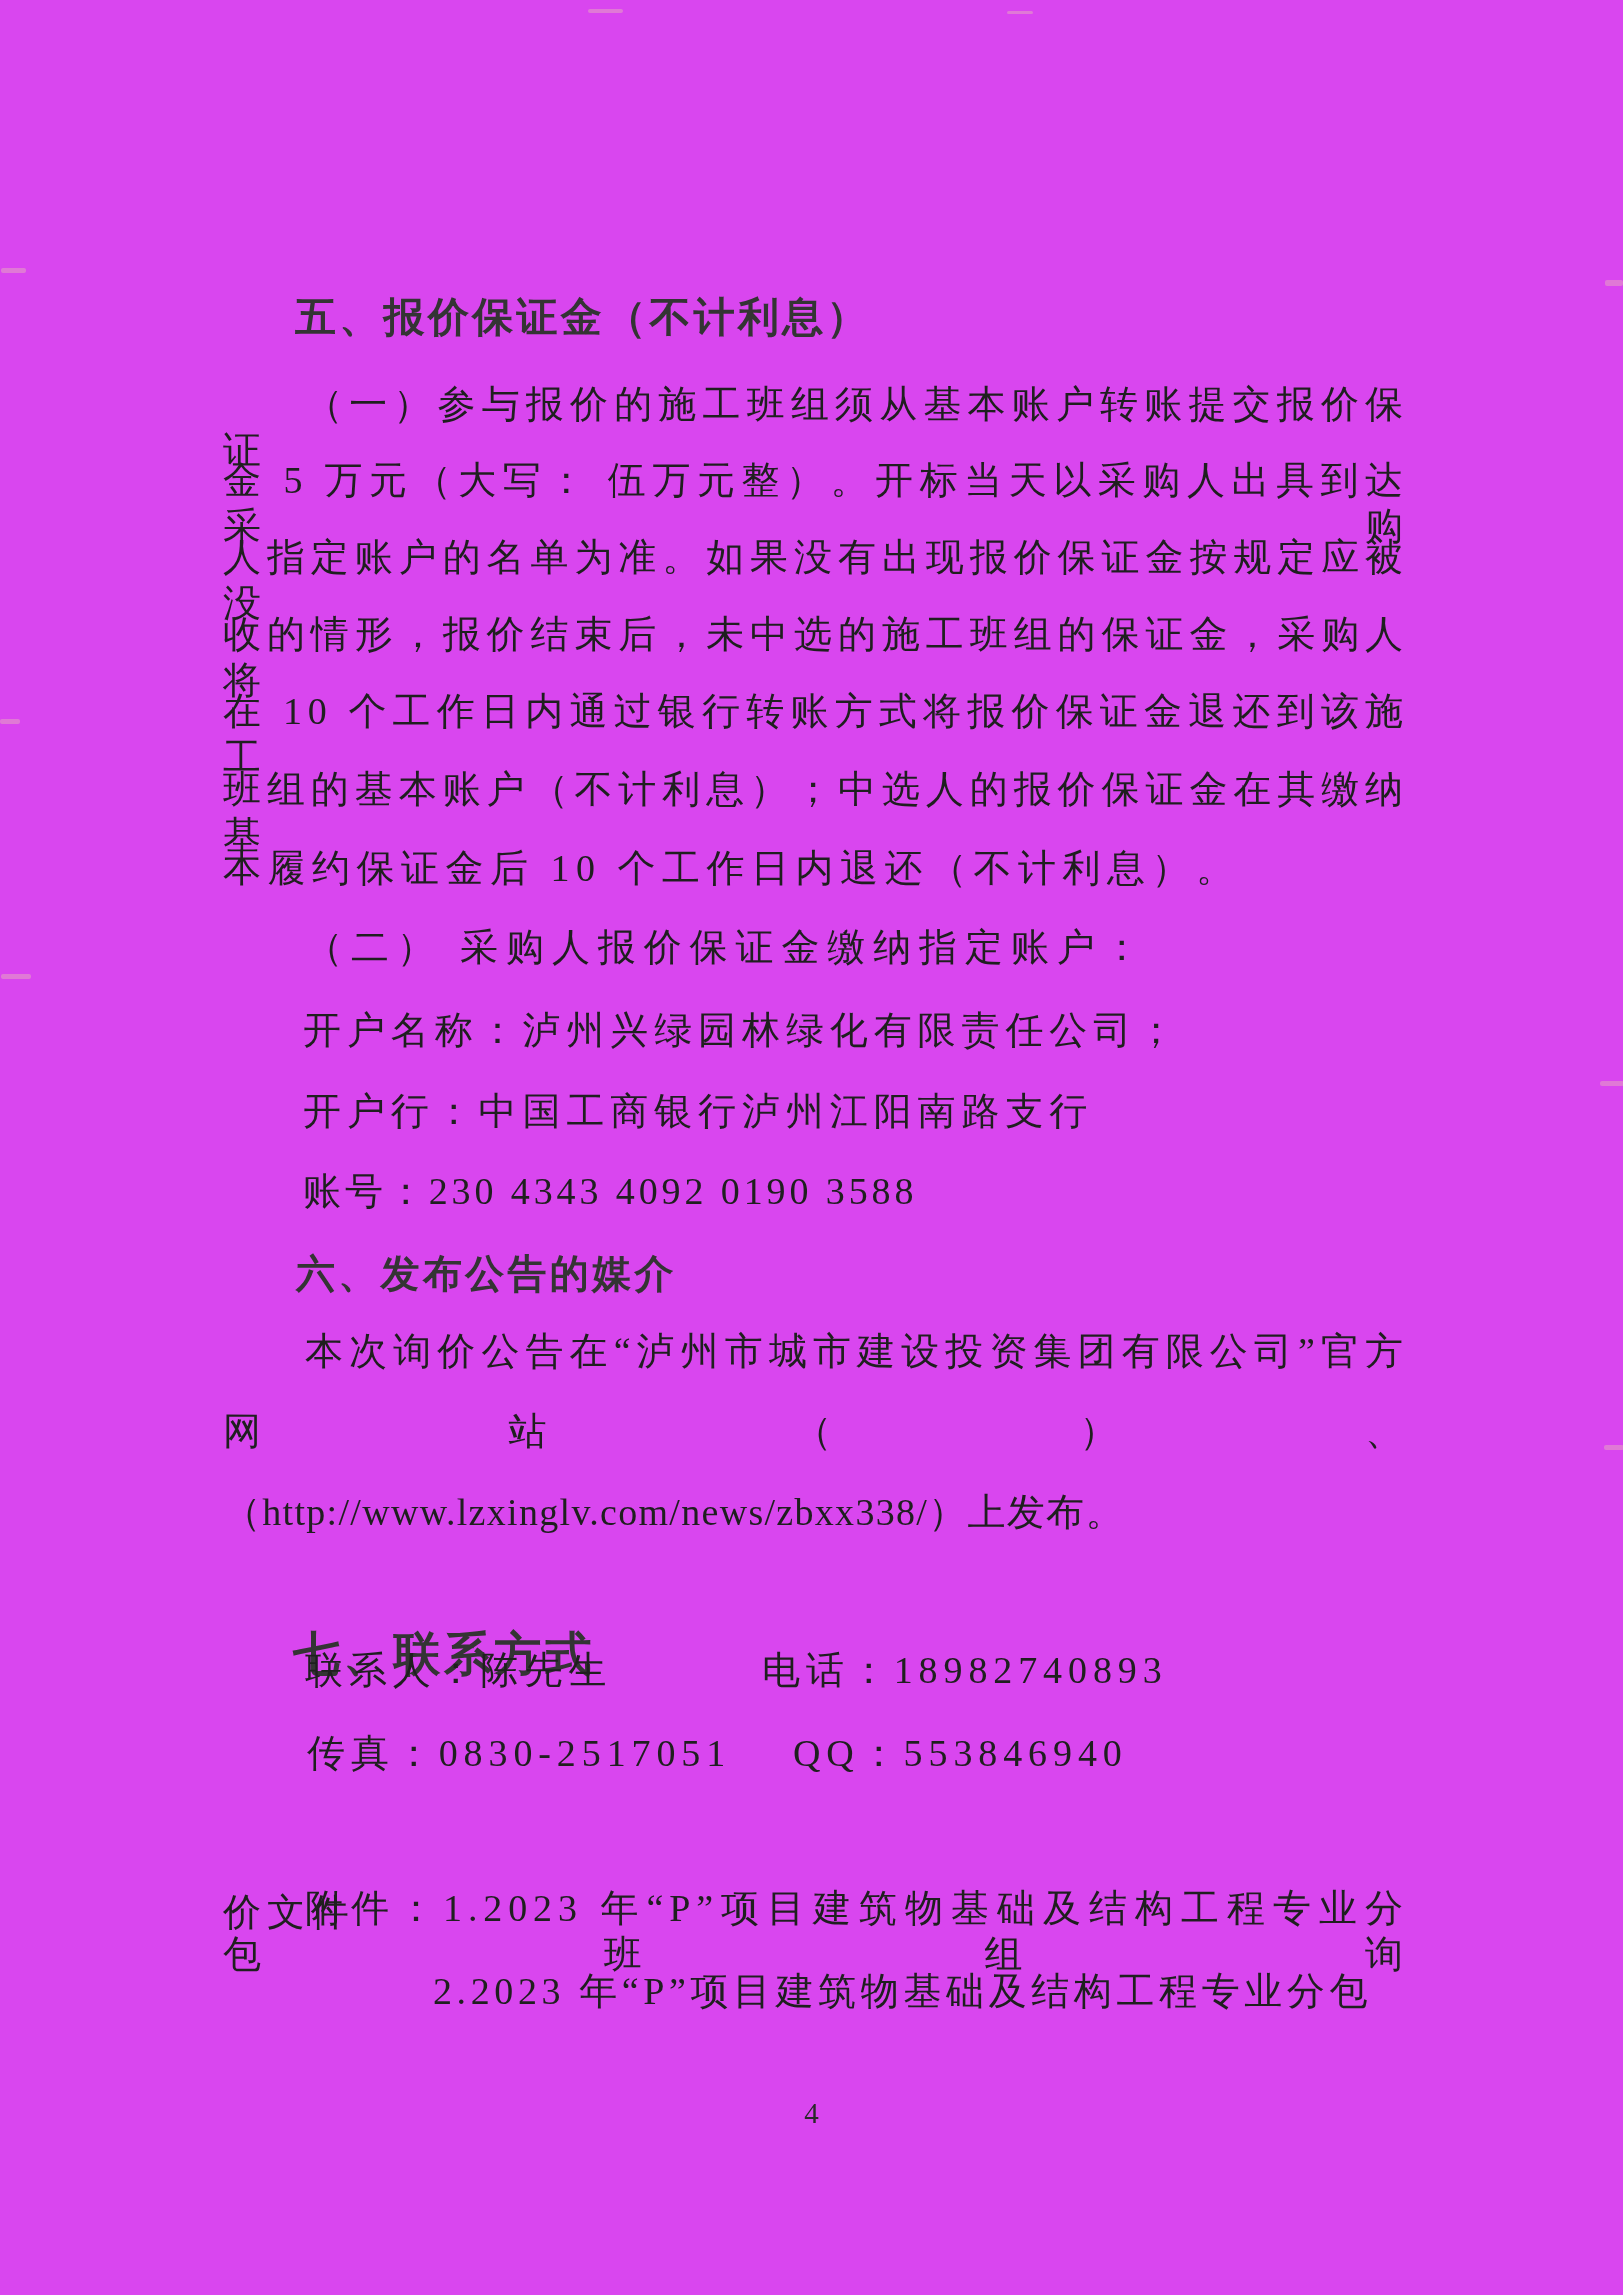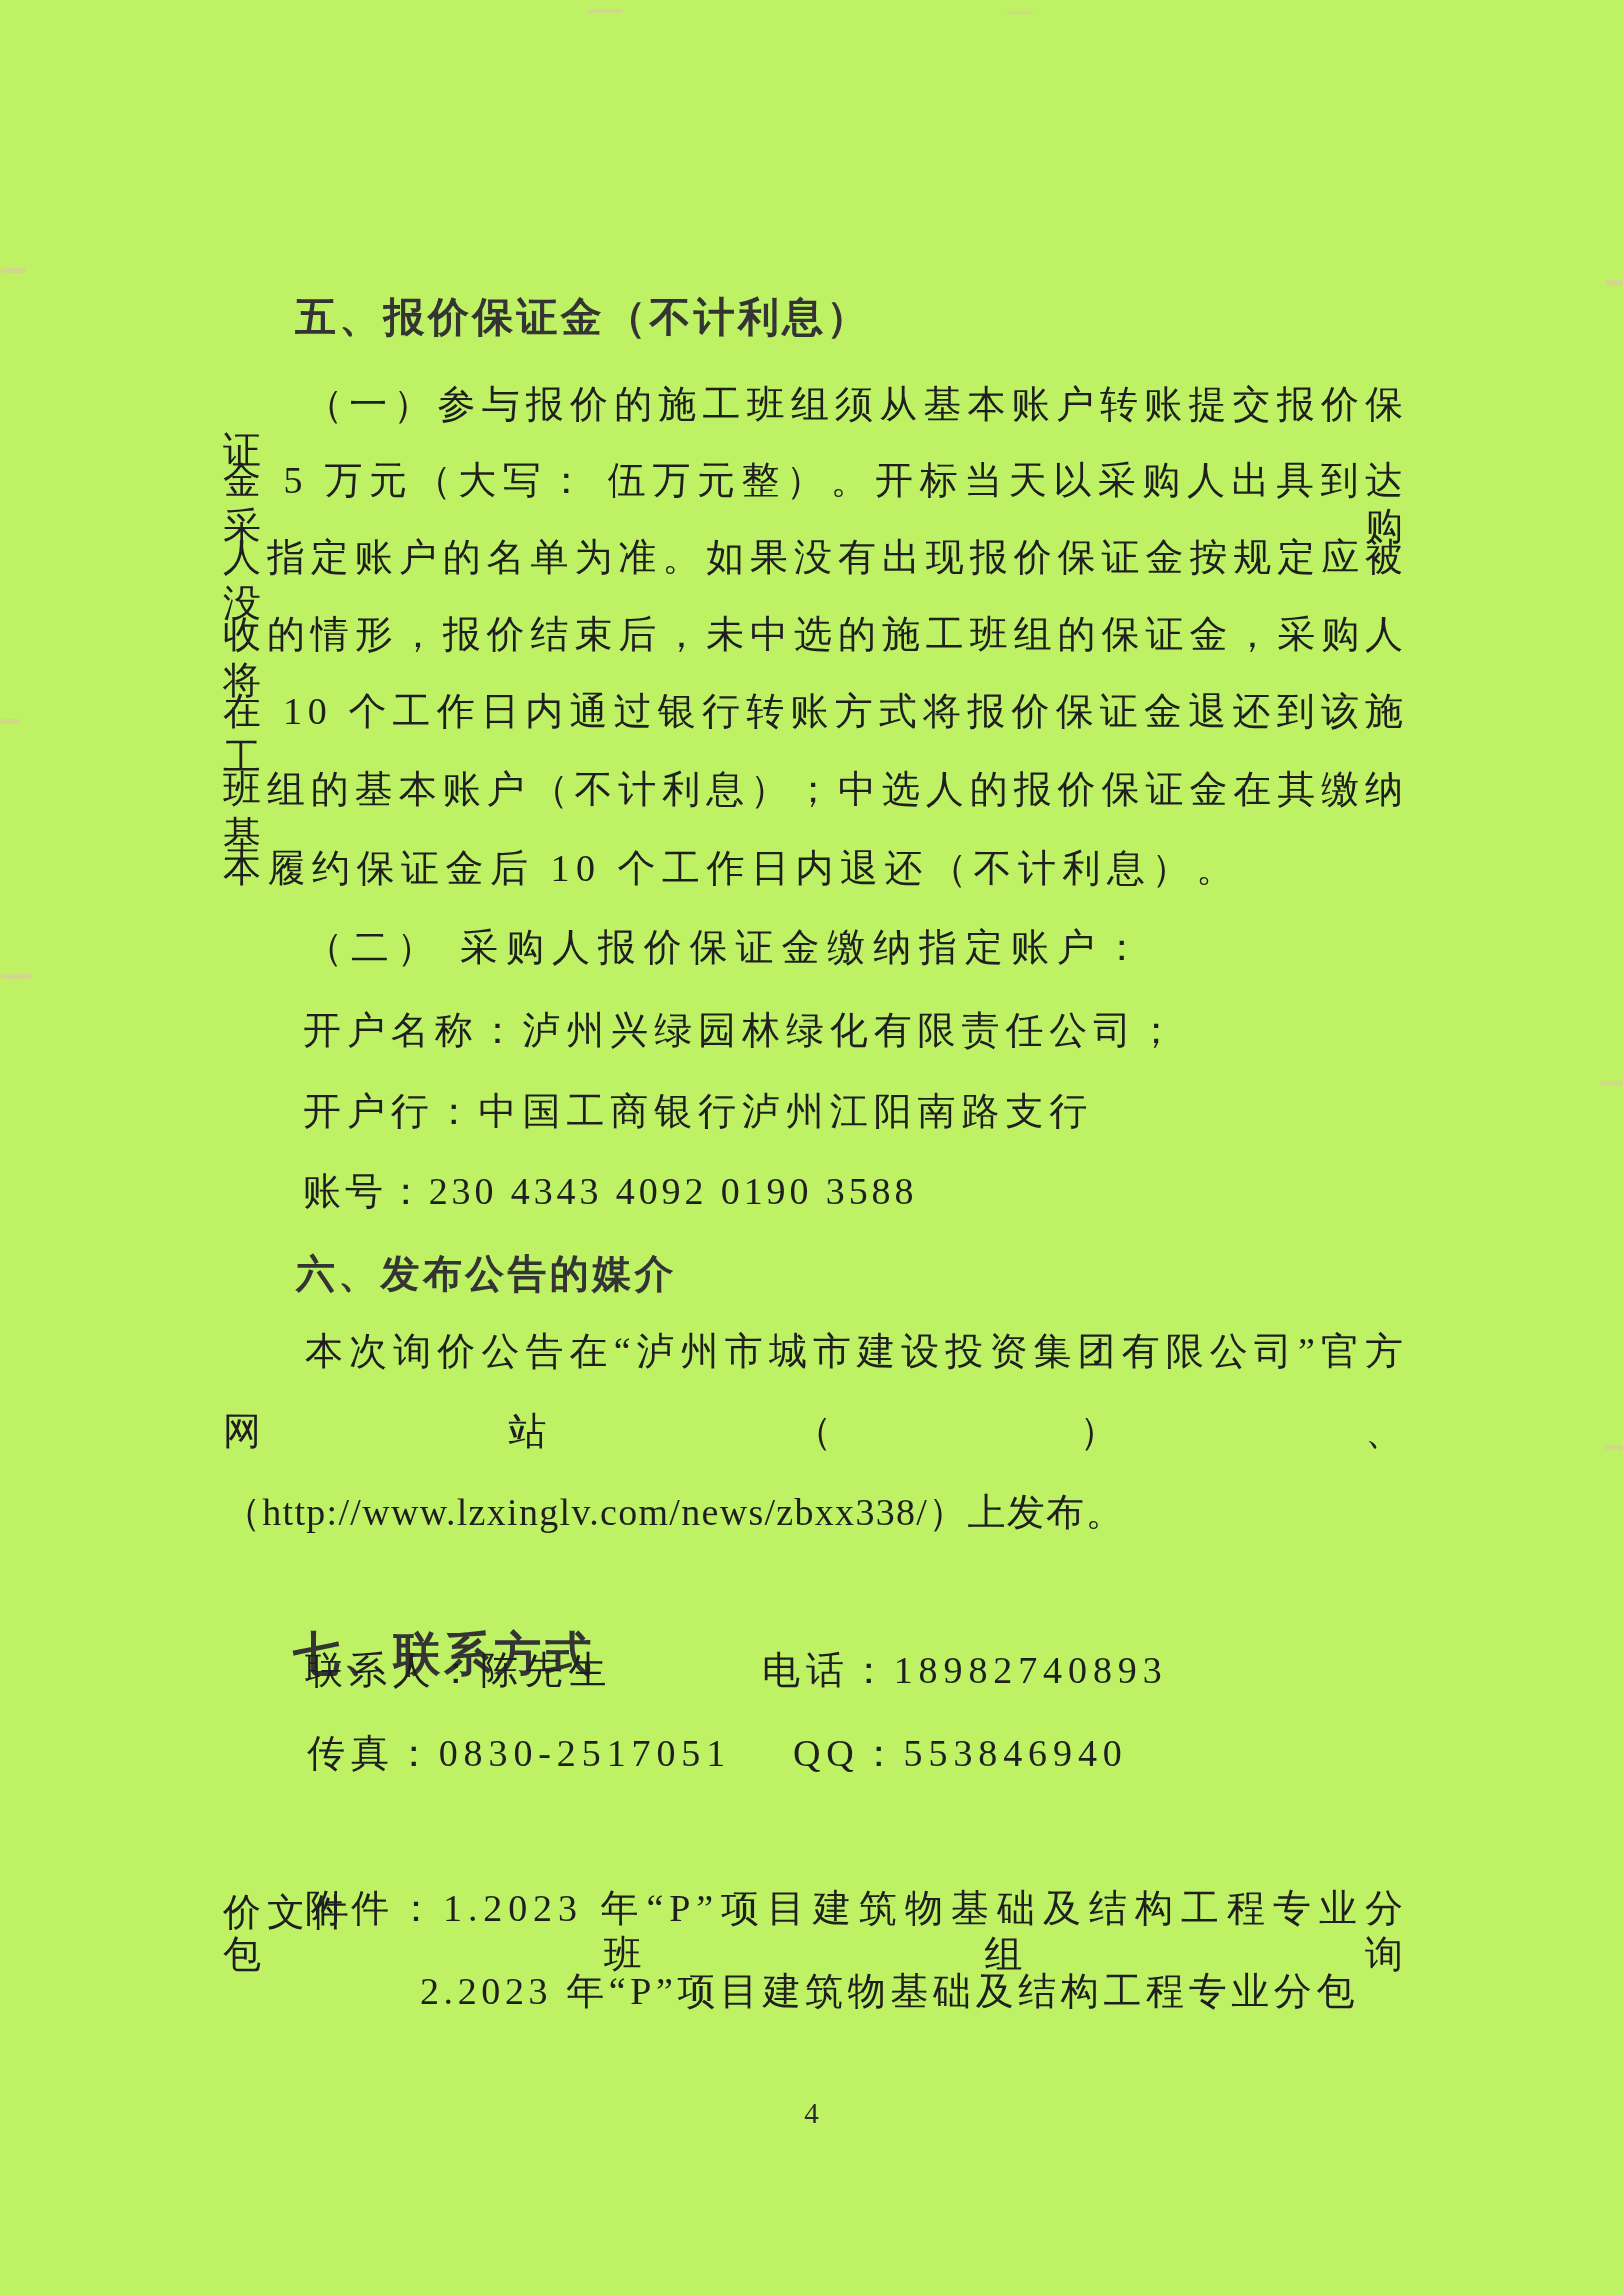--- a/index.html
+++ b/index.html
@@ -6,21 +6,21 @@
   body {
     width: 1623px; height: 2295px;
     background: #ffffff;
     position: relative;
     overflow: hidden;
     font-family: "Liberation Serif", serif;
   }
   #page {
     position: absolute; left: 0; top: 0;
     width: 1623px; height: 2295px;
-    background: #bef264;
+    background: #d946ef;
   }
   .line {
     position: absolute;
     left: 223px;
     width: 1186px;
     font-family: Liberation Serif, serif;
     font-size: 38px;
     line-height: 1.2;
     color: #1f1f1f;
     letter-spacing: 5.9px;
@@ -97,21 +97,21 @@
     <div class="line pair" style="top: 1648px;">
       <span style="left: 82px;">联系人：陈先生</span>
       <span style="left: 539px;">电话：18982740893</span>
     </div>
     <div class="line pair" style="top: 1731px;">
       <span style="left: 84px;">传真：0830-2517051</span>
       <span style="left: 570px;">QQ：553846940</span>
     </div>
     <div class="line justify" style="text-indent: 82px; top: 1886px;">附件：1.2023 年“P”项目建筑物基础及结构工程专业分包班组询</div>
     <div class="line left" style="top: 1890px;">价文件</div>
-    <div class="line left" style="left: 420px; letter-spacing: 4.6px; top: 1969px;">2.2023 年“P”项目建筑物基础及结构工程专业分包</div>
+    <div class="line left" style="left: 433px; letter-spacing: 4.6px; top: 1969px;">2.2023 年“P”项目建筑物基础及结构工程专业分包</div>
     <div class="line page-number" style="top: 2096px;">4</div>
     <div class="artifact" style="left: 1.3px; top: 268px; width: 25px; height: 5.2px;"></div>
     <div class="artifact" style="left: 0px; top: 719px; width: 19.6px; height: 4.6px;"></div>
     <div class="artifact" style="left: 1.3px; top: 974px; width: 30px; height: 5.2px;"></div>
     <div class="artifact" style="left: 1605px; top: 280px; width: 18.3px; height: 5.9px;"></div>
     <div class="artifact" style="left: 1600px; top: 1081px; width: 23.6px; height: 5.2px;"></div>
     <div class="artifact" style="left: 1604px; top: 1445px; width: 19.6px; height: 5.2px;"></div>
     <div class="artifact" style="left: 588px; top: 9.2px; width: 35px; height: 3.9px;"></div>
     <div class="artifact" style="left: 1007px; top: 10.5px; width: 26px; height: 3.9px;"></div>
   </div>

